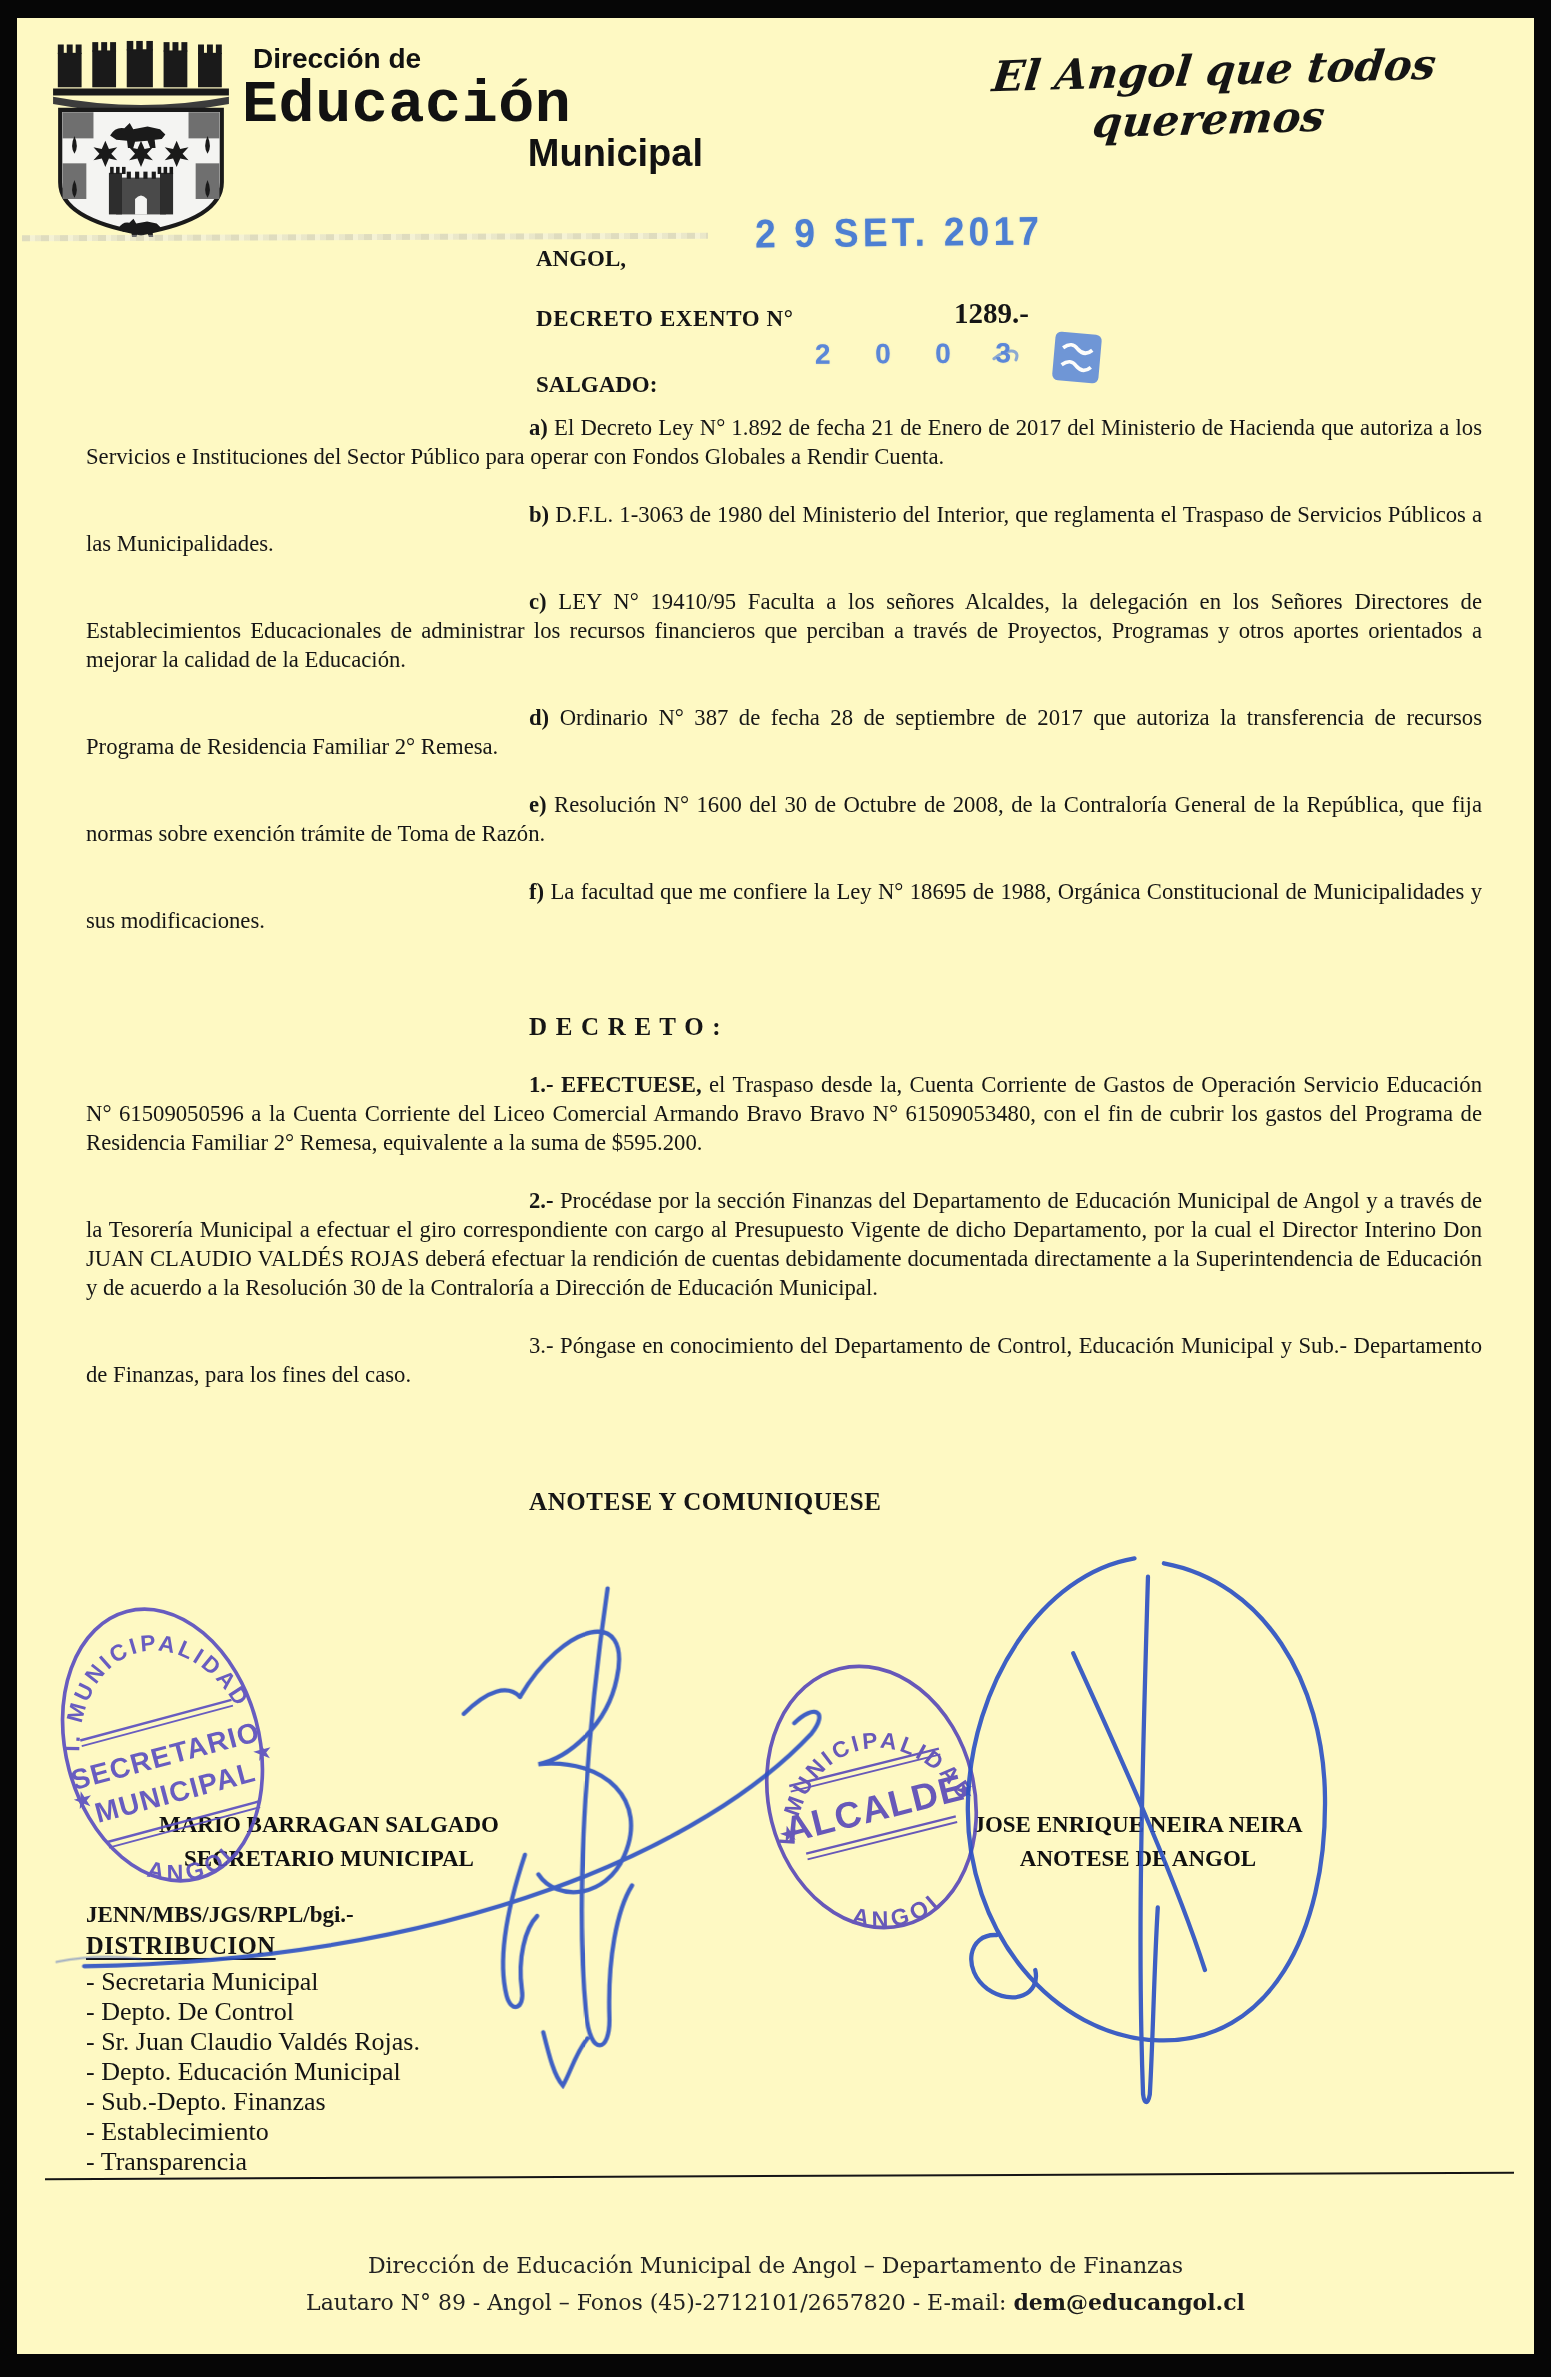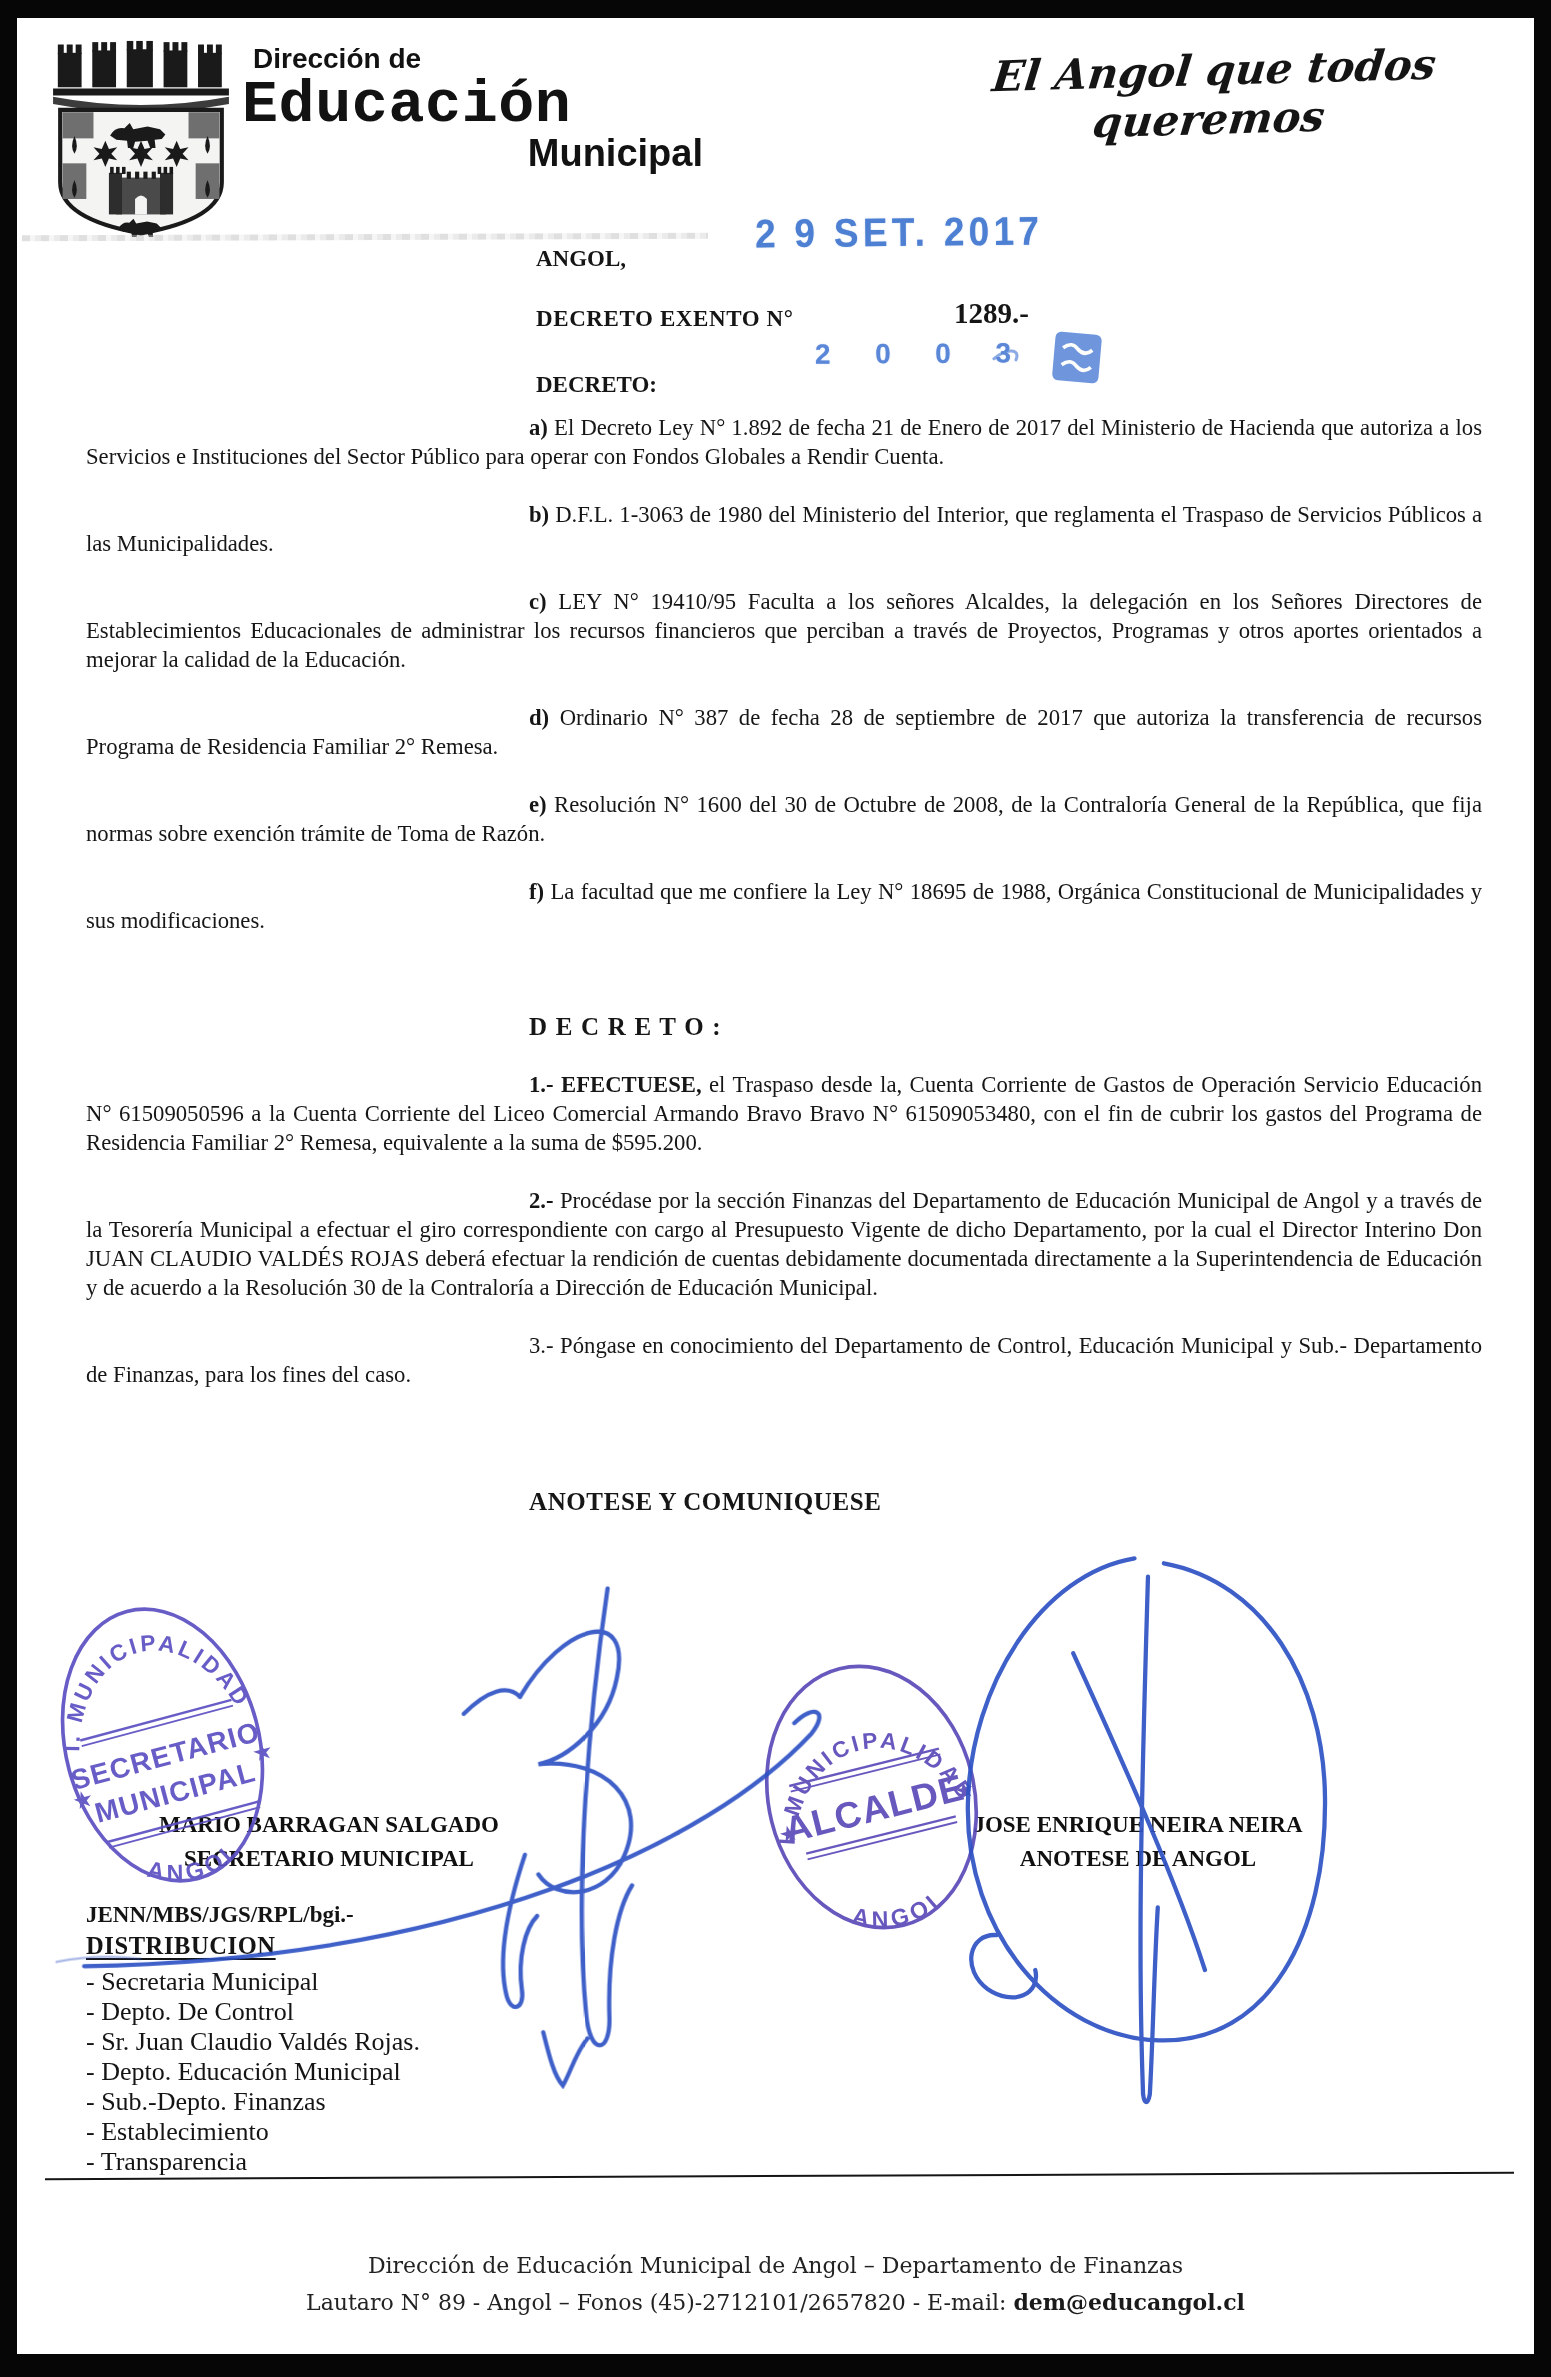--- a/index.html
+++ b/index.html
@@ -1,20 +1,20 @@
 <!DOCTYPE html>
 <html style="font-size:9.8px"><head>
 <meta charset="utf-8">
 <style>
   * { margin:0; padding:0; box-sizing:border-box; }
   html,body { background:#000; }
   .canvas { position:relative; width:1551px; height:2377px; background:#060606; overflow:hidden;
             font-family:"Liberation Serif", serif; }
   .page { position:absolute; left:17px; top:18.4px; width:1517px; height:2336px;
-          background:#ffffff; }
+          background:#fef9c3; }
 
   
   .logo { position:absolute; left:23px; top:17px; width:202px; height:202px; }
   .dept-caption { position:absolute; left:225px; top:24.5px; width:478px; color:#121212;
                   font-family:"Liberation Sans", sans-serif; font-weight:bold; }
   .dept-l1 { font-size:28px; line-height:32px; margin-left:11px; }
   .dept-l2 { font-size:60px; line-height:61px; letter-spacing:0.6px;font-family:Liberation Mono, monospace; }
   .dept-l3 { font-size:38px; line-height:39px; text-align:right; padding-right:17px; margin-top:-2.4px; }
   .dept-l4 { font-size:28px; line-height:32px; margin-top:2.4px; }
   .slogan { position:absolute; left:870px; top:28px; width:649px; text-align:center;
@@ -174,21 +174,21 @@
     <div class="m decreenum">1289.-</div>
     <div class="m registry">2 0 0 3</div>
     <svg class="registry-mark" viewBox="0 0 210 100">
       <path d="M14 52 C 36 34, 58 36, 50 54" stroke="#5b87d8" stroke-width="5" fill="none" opacity=".7" stroke-linecap="round"></path>
       <g transform="rotate(5 150 50)">
         <rect x="112" y="10" width="76" height="80" rx="10" fill="#5b87d8" opacity=".88"></rect>
         <path d="M126 36 q14 -12 24 0 q12 12 24 0" stroke="#fdfdfb" stroke-width="6" fill="none"></path>
         <path d="M126 64 q14 -12 24 0 q12 12 24 0" stroke="#fdfdfb" stroke-width="6" fill="none"></path>
       </g>
     </svg>
-    <div class="m vistoslabel">DECRETO:</div>
+    <div class="m vistoslabel">SALGADO:</div>
 
     <div class="flow">
       <p><b class="lbl">a)</b> <span>El Decreto Ley N° 1.892 de fecha 21 de Enero de 2017 del Ministerio de Hacienda que autoriza a los Servicios e Instituciones del Sector Público para operar con Fondos Globales a Rendir Cuenta.</span></p>
       <p><b class="lbl">b)</b> <span>D.F.L. 1-3063 de 1980 del Ministerio del Interior, que reglamenta el Traspaso de Servicios Públicos a las Municipalidades.</span></p>
       <p><b class="lbl">c)</b> <span>LEY N° 19410/95 Faculta a los señores Alcaldes, la delegación en los Señores  Directores de Establecimientos Educacionales  de administrar los recursos  financieros que perciban a través de Proyectos,  Programas y otros aportes orientados a mejorar la calidad de la Educación.</span></p>
       <p><b class="lbl">d)</b> <span>Ordinario N° 387 de fecha 28 de septiembre de 2017 que autoriza la transferencia de recursos Programa de Residencia Familiar 2° Remesa.</span></p>
       <p><b class="lbl">e)</b> <span>Resolución N° 1600 del 30 de Octubre de 2008, de la  Contraloría General de la República, que fija normas sobre exención trámite de Toma de Razón.</span></p>
       <p><b class="lbl">f)</b> <span>La facultad que me confiere la Ley N° 18695 de 1988, Orgánica Constitucional de Municipalidades y sus modificaciones.</span></p>
 
       <p class="decree-heading">D E C R E T O :</p>

